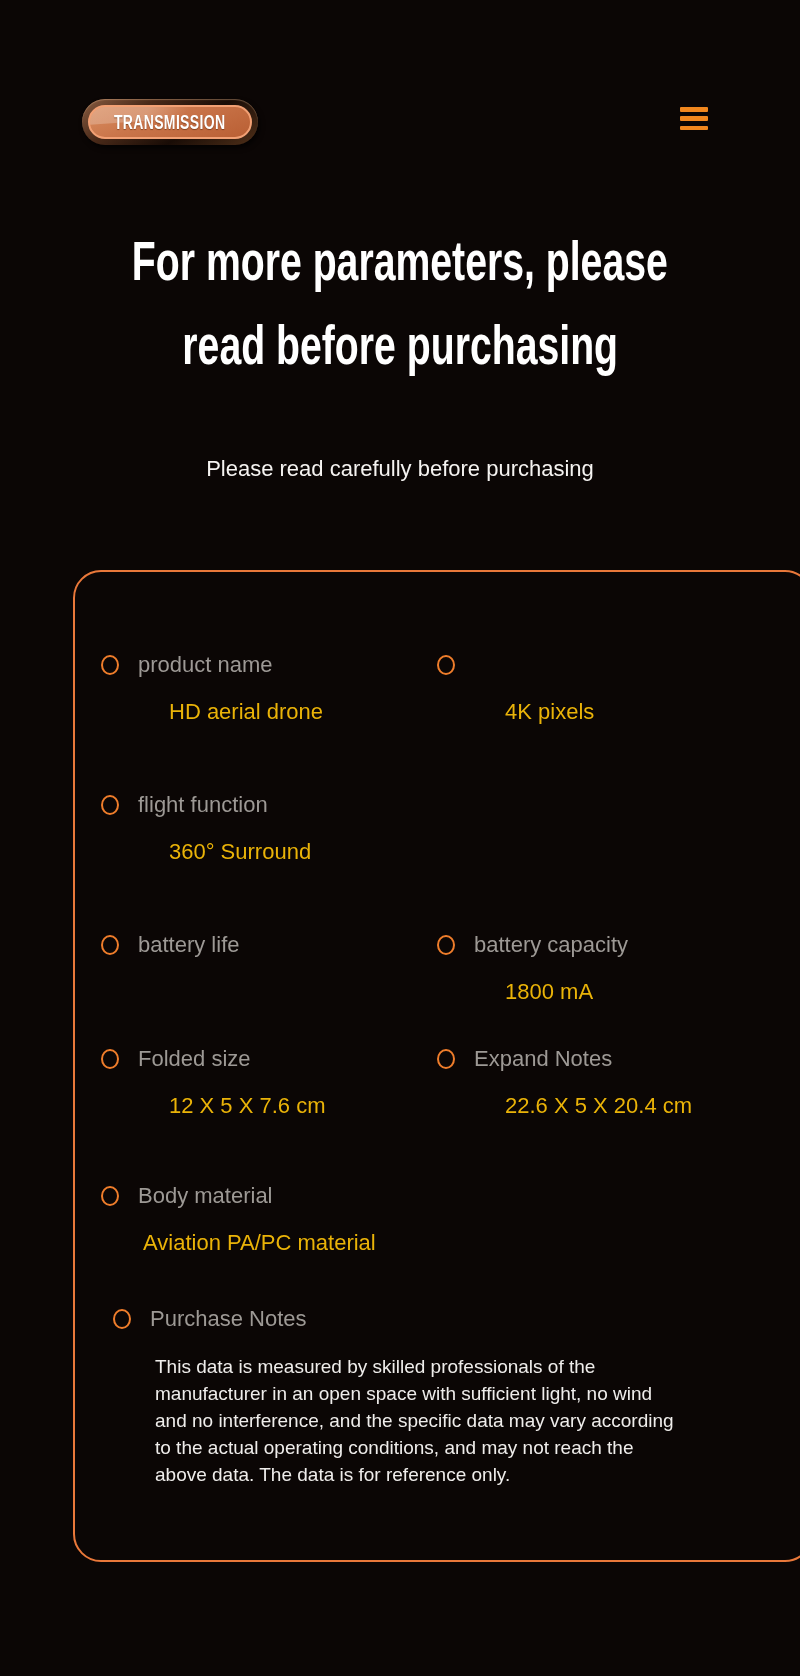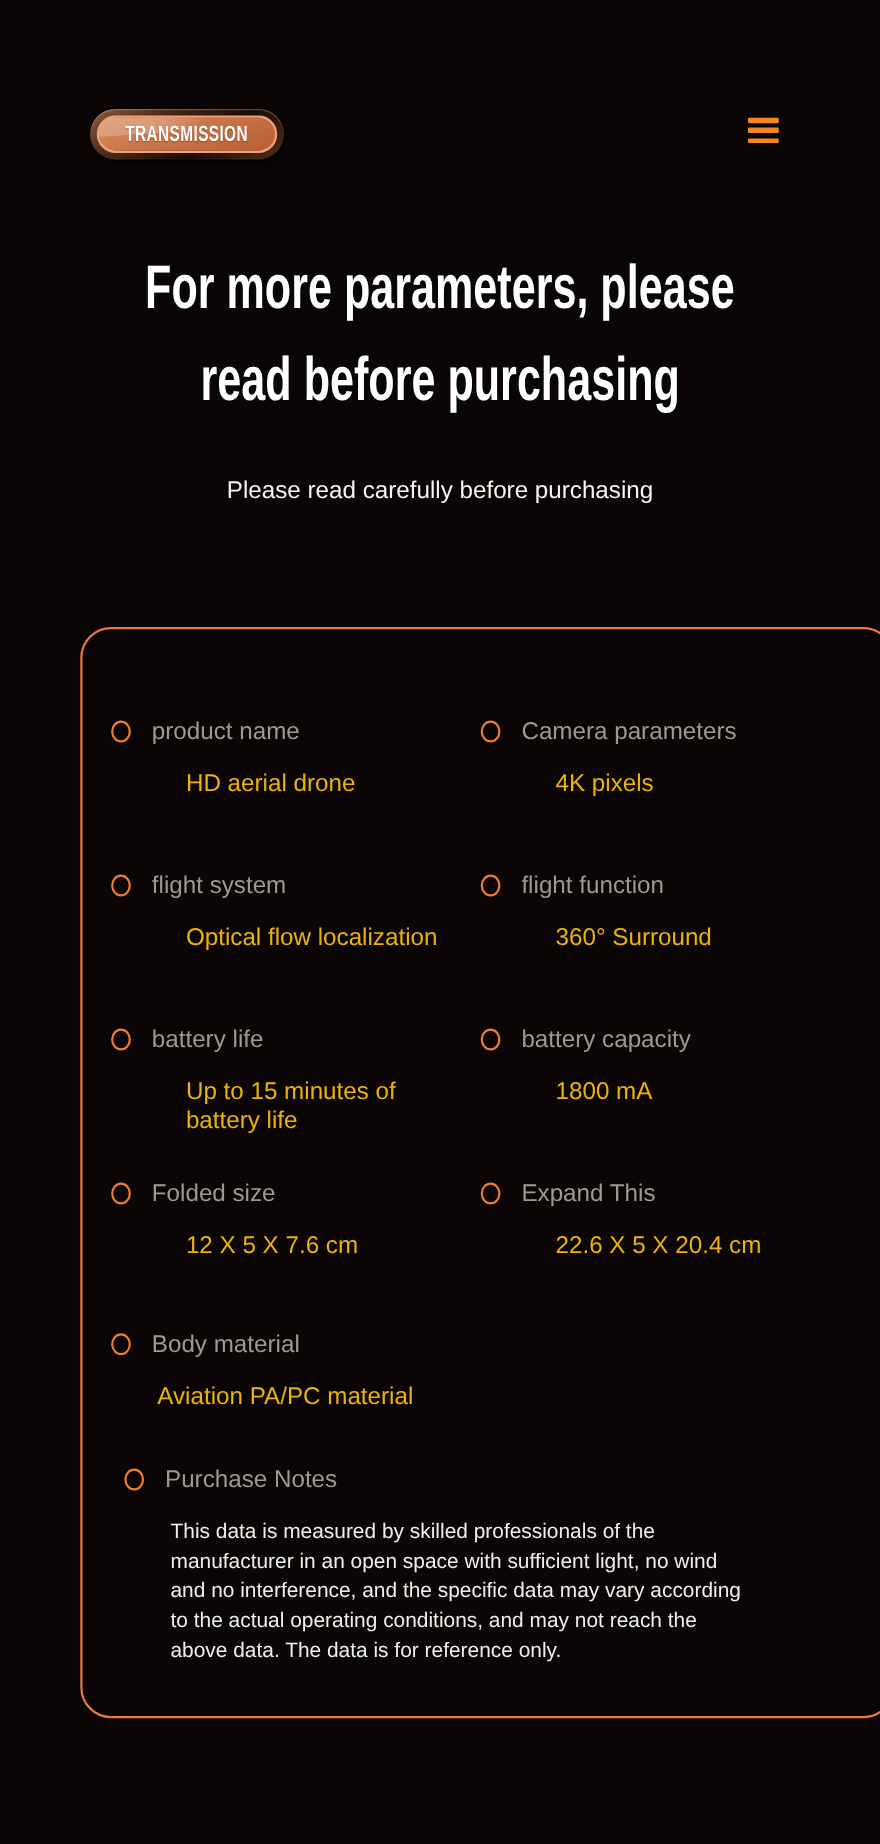--- a/index.html
+++ b/index.html
@@ -51,21 +51,21 @@
 
   
   .hero-title {
     position:absolute; left:0; top:219px; width:800px;
     text-align:center; color:#ffffff;
     font-size:56px; font-weight:bold; line-height:84px;
     white-space:nowrap;
   }
   .hero-title .tline { display:inline-block; transform:scaleX(.70); transform-origin:center; }
   .hero-subtitle {
-    position:absolute; left:0; top:431px; width:800px;
+    position:absolute; left:0; top:454px; width:800px;
     text-align:center; color:#f5f3f1;
     font-size:22px; line-height:30px;
   }
 
   
   .spec-box {
     position:absolute; left:73px; top:570px;
     width:740px; height:992px;
     border:2px solid #e9783a;
     border-radius:28px;
@@ -126,50 +126,41 @@
     <div class="cell">
       <div class="label-line">
         <span class="bullet"></span>
         <span class="spec-label">product name</span>
       </div>
       <div class="spec-value">HD aerial drone</div>
     </div>
     <div class="cell">
       <div class="label-line">
         <span class="bullet"></span>
-        <span class="spec-label">Camera parameters</span>
       </div>
       <div class="spec-value">4K pixels</div>
     </div>
   </div>
 
   <div class="spec-grid row-2">
     <div class="cell">
       <div class="label-line">
         <span class="bullet"></span>
-        <span class="spec-label">flight system</span>
-      </div>
-      <div class="spec-value">Optical flow localization</div>
-    </div>
-    <div class="cell">
-      <div class="label-line">
-        <span class="bullet"></span>
         <span class="spec-label">flight function</span>
       </div>
       <div class="spec-value">360° Surround</div>
     </div>
   </div>
 
   <div class="spec-grid row-3">
     <div class="cell">
       <div class="label-line">
         <span class="bullet"></span>
         <span class="spec-label">battery life</span>
       </div>
-      <div class="spec-value">Up to 15 minutes of battery life</div>
     </div>
     <div class="cell">
       <div class="label-line">
         <span class="bullet"></span>
         <span class="spec-label">battery capacity</span>
       </div>
       <div class="spec-value">1800 mA</div>
     </div>
   </div>
 
@@ -177,21 +168,21 @@
     <div class="cell">
       <div class="label-line">
         <span class="bullet"></span>
         <span class="spec-label">Folded size</span>
       </div>
       <div class="spec-value">12 X 5 X 7.6 cm</div>
     </div>
     <div class="cell">
       <div class="label-line">
         <span class="bullet"></span>
-        <span class="spec-label">Expand This</span>
+        <span class="spec-label">Expand Notes</span>
       </div>
       <div class="spec-value">22.6 X 5 X 20.4 cm</div>
     </div>
   </div>
 
   <div class="row-5">
     <div class="label-line">
       <span class="bullet"></span>
       <span class="spec-label">Body material</span>
     </div>

